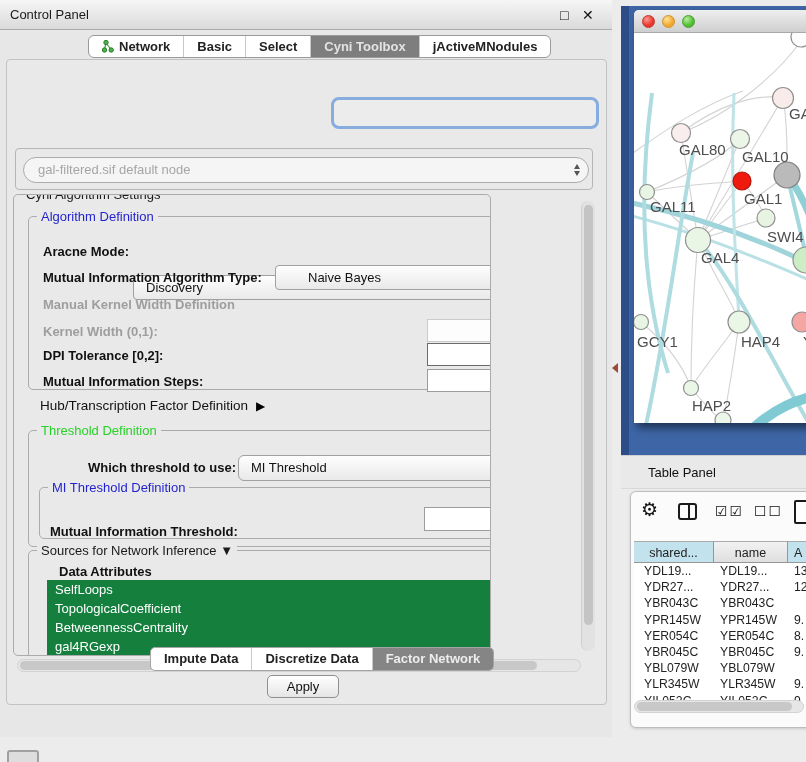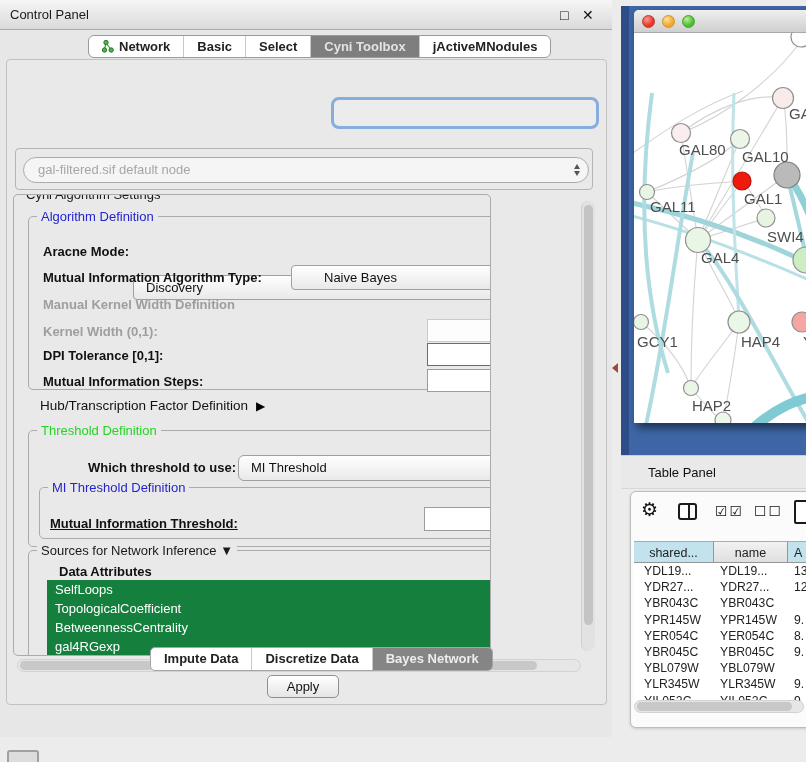--- a/index.html
+++ b/index.html
@@ -173,32 +173,32 @@
         <div class="group" style="left:14px;top:21px;width:546px;height:174px;">
           <span class="legend blue">Algorithm Definition</span>
 
           <span class="lbl" style="left:14px;top:27px;">Aracne Mode:</span>
           <div class="combo" style="left:104px;top:22px;width:440px;height:25px;line-height:23px;margin-top:36px;">
             <span>Discovery</span>
             <span class="spinner"></span>
           </div>
 
           <span class="lbl" style="left:14px;top:53px;">Mutual Information Algorithm Type:</span>
-          <div class="combo" style="left:262px;top:48px;width:298px;height:25px;line-height:23px;padding-left:32px;">
+          <div class="combo" style="left:246px;top:48px;width:298px;height:25px;line-height:23px;padding-left:32px;">
             <span>Naive Bayes</span>
             <span class="spinner"></span>
           </div>
 
           <span class="lbl dis" style="left:14px;top:80px;">Manual Kernel Width Definition</span>
           <span class="checkbox" style="left:522px;top:80px;"></span>
 
           <span class="lbl dis" style="left:14px;top:107px;">Kernel Width (0,1):</span>
           <div class="field dis" style="left:398px;top:102px;width:144px;height:23px;">0.0</div>
 
-          <span class="lbl" style="left:14px;top:131px;">DPI Tolerance [0,1]:</span>
+          <span class="lbl" style="left:14px;top:131px;">DPI Tolerance [0,2]:</span>
           <div class="field" style="left:398px;top:126px;width:144px;height:23px;border-color:#6B6B6B;">0.0</div>
 
           <span class="lbl" style="left:14px;top:157px;">Mutual Information Steps:</span>
           <div class="field" style="left:398px;top:152px;width:144px;height:23px;">6</div>
         </div>
 
         <div class="hubrow" style="left:26px;top:203px;">
           <span>Hub/Transcription Factor Definition</span><span class="tri">▶</span>
         </div>
 
@@ -206,21 +206,21 @@
           <span class="legend green">Threshold Definition</span>
 
           <span class="lbl" style="left:59px;top:29px;">Which threshold to use:</span>
           <div class="combo mac" style="left:209px;top:24px;width:296px;height:26px;line-height:24px;">
             <span>MI Threshold</span>
             <span class="spinner"></span>
           </div>
 
           <div class="group" style="left:10px;top:56px;width:528px;height:52px;">
             <span class="legend blue">MI Threshold Definition</span>
-            <span class="lbl" style="left:10px;top:28px;text-decoration:underline;">Mutual Information Threshold:</span>
+            <span class="lbl" style="left:10px;top:36px;">Mutual Information Threshold:</span>
             <div class="field" style="left:384px;top:19px;width:144px;height:24px;line-height:22px;">0.5</div>
           </div>
         </div>
 
         <div class="group" style="left:14px;top:355px;width:546px;height:120px;">
           <span class="legend"><span>Sources for Network Inference</span> <span>▼</span></span>
           <span class="lbl" style="left:10px;top:13px;margin-left:20px;">Data Attributes</span>
           <div class="attr-list" style="left:18px;top:29px;width:514px;height:78px;">
             <div class="attr-item">SelfLoops</div>
             <div class="attr-item">TopologicalCoefficient</div>
@@ -240,21 +240,21 @@
       <div class="hscroll" style="left:10px;top:599px;width:564px;">
           <div class="thumb"></div>
         </div>
 
       <div class="btn" style="left:260px;top:615px;width:72px;height:23px;">Apply</div>
     </div>
 
     <div class="bottom-tabs">
       <div class="btab">Impute Data</div>
       <div class="btab">Discretize Data</div>
-      <div class="btab sel">Bayes Network</div>
+      <div class="btab sel">Factor Network</div>
     </div>
   </section>
 
   <div class="splitter-arrow"></div>
 
   <div class="net-panel">
     <div class="net-window">
       <div class="net-titlebar">
         <span class="light red"></span>
         <span class="light yellow"></span>

